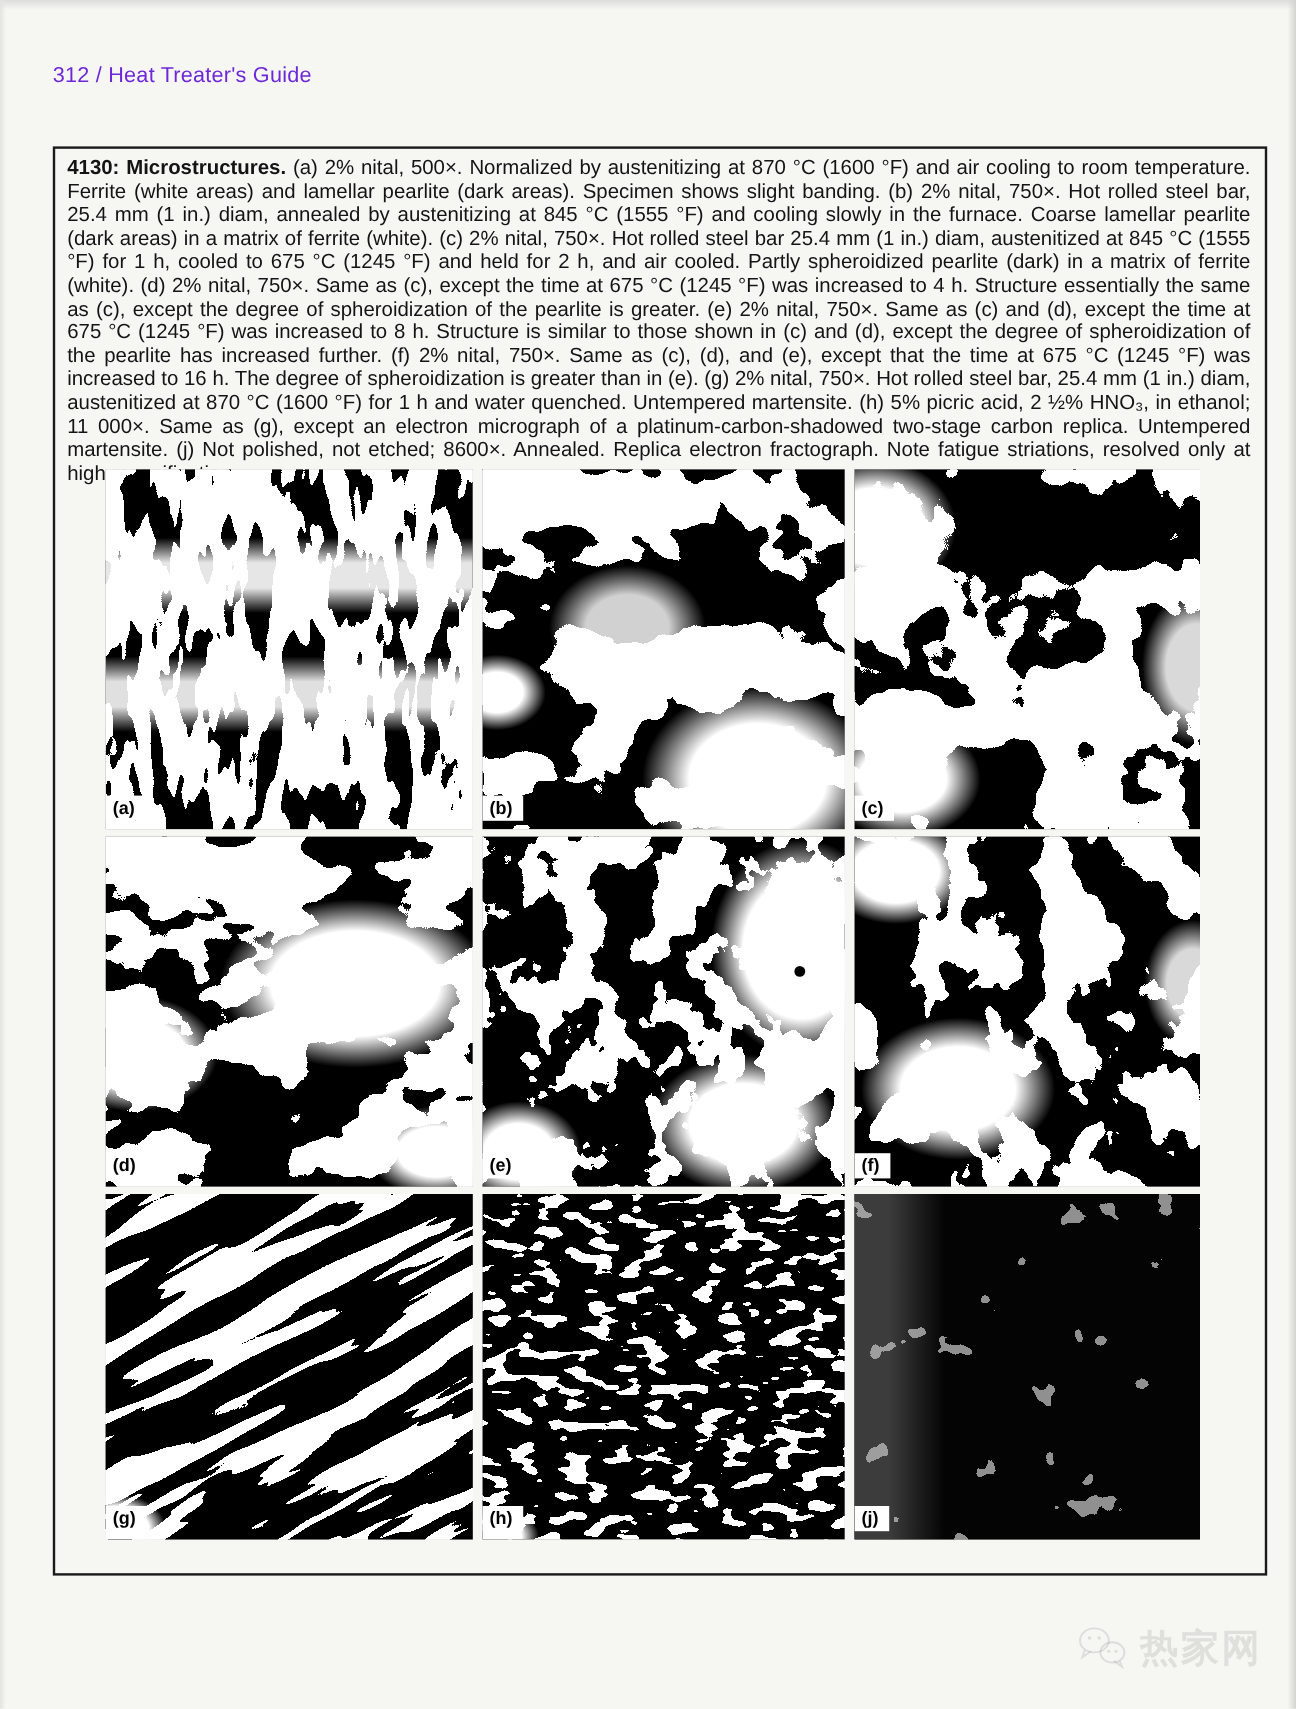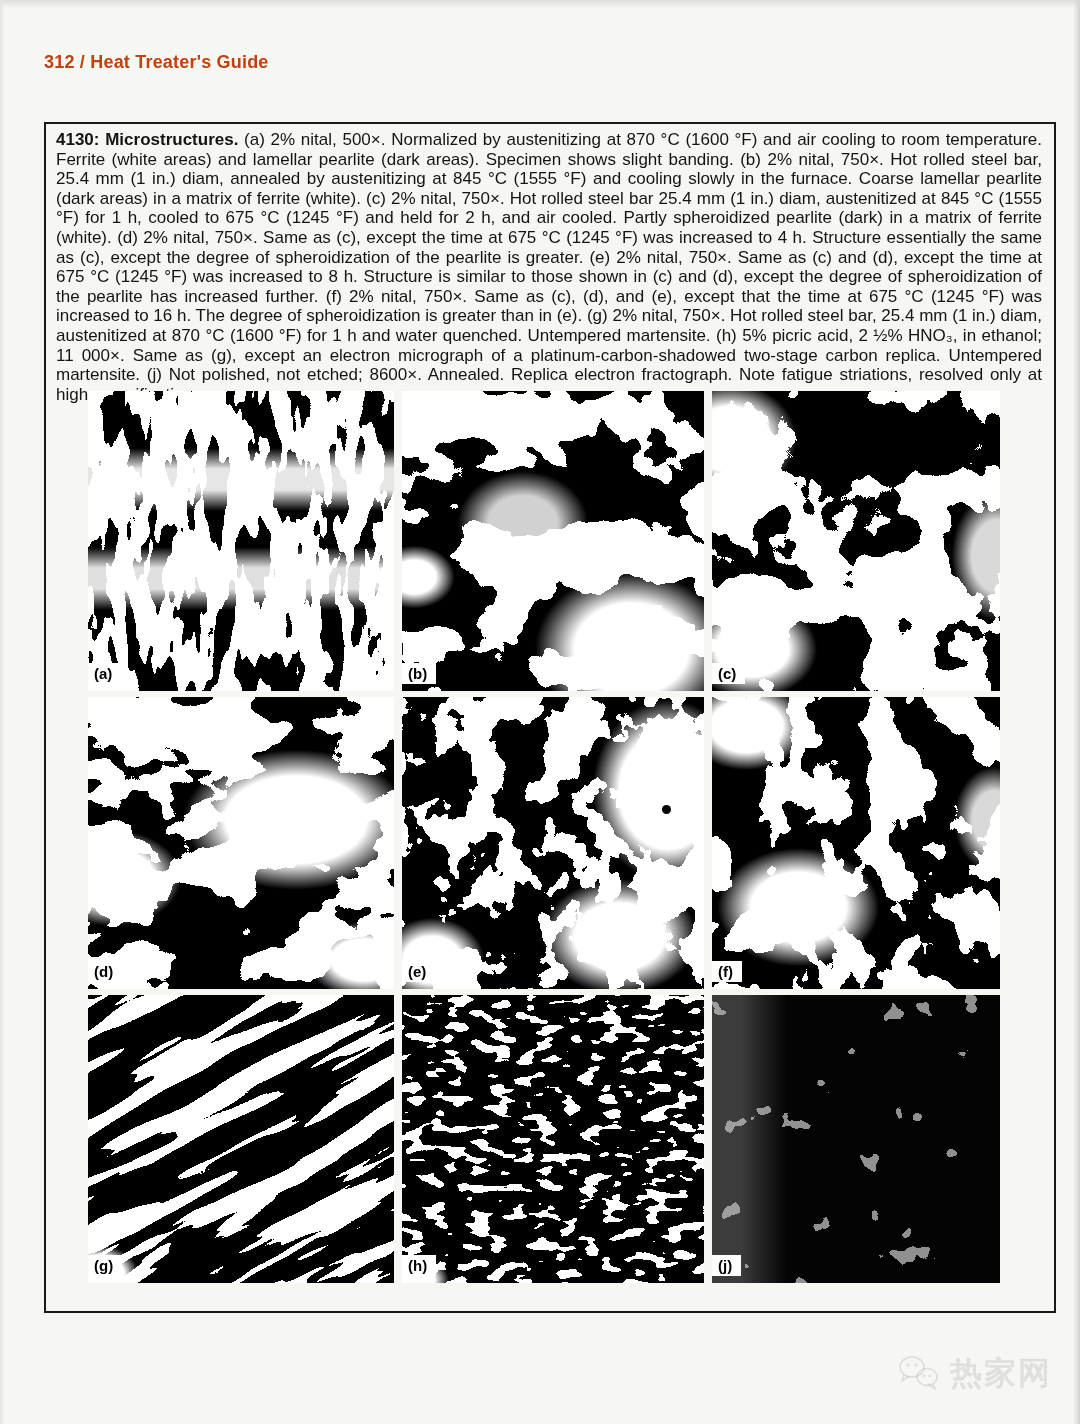--- a/index.html
+++ b/index.html
@@ -12,21 +12,21 @@
   
   .edge-top{position:absolute;left:0;top:0;width:100%;height:8px;
     background:linear-gradient(180deg,#dddddb,rgba(221,221,219,0));}
   .edge-right{position:absolute;right:0;top:0;width:7px;height:100%;
     background:linear-gradient(270deg,#d3d3cf,rgba(211,211,207,0));}
   .edge-left{position:absolute;left:0;top:0;width:5px;height:100%;
     background:linear-gradient(90deg,#e3e3e0,rgba(227,227,224,0));}
 
   .page-header{
     position:absolute;left:44px;top:52px;
-    font-size:18px;font-weight:bold;letter-spacing:.2px;color:#c2410c;
+    font-size:18px;font-weight:normal;letter-spacing:.2px;color:#6d28d9;
   }
 
   .figure-box{
     position:absolute;left:44px;top:122px;width:1012px;height:1191px;
     border:2px solid #1a1a1a;background:transparent;box-sizing:border-box;
   }
 
   .caption{
     position:absolute;left:10px;right:12px;top:6px;
     font-size:17px;line-height:19.6px;text-align:justify;color:#141414;

